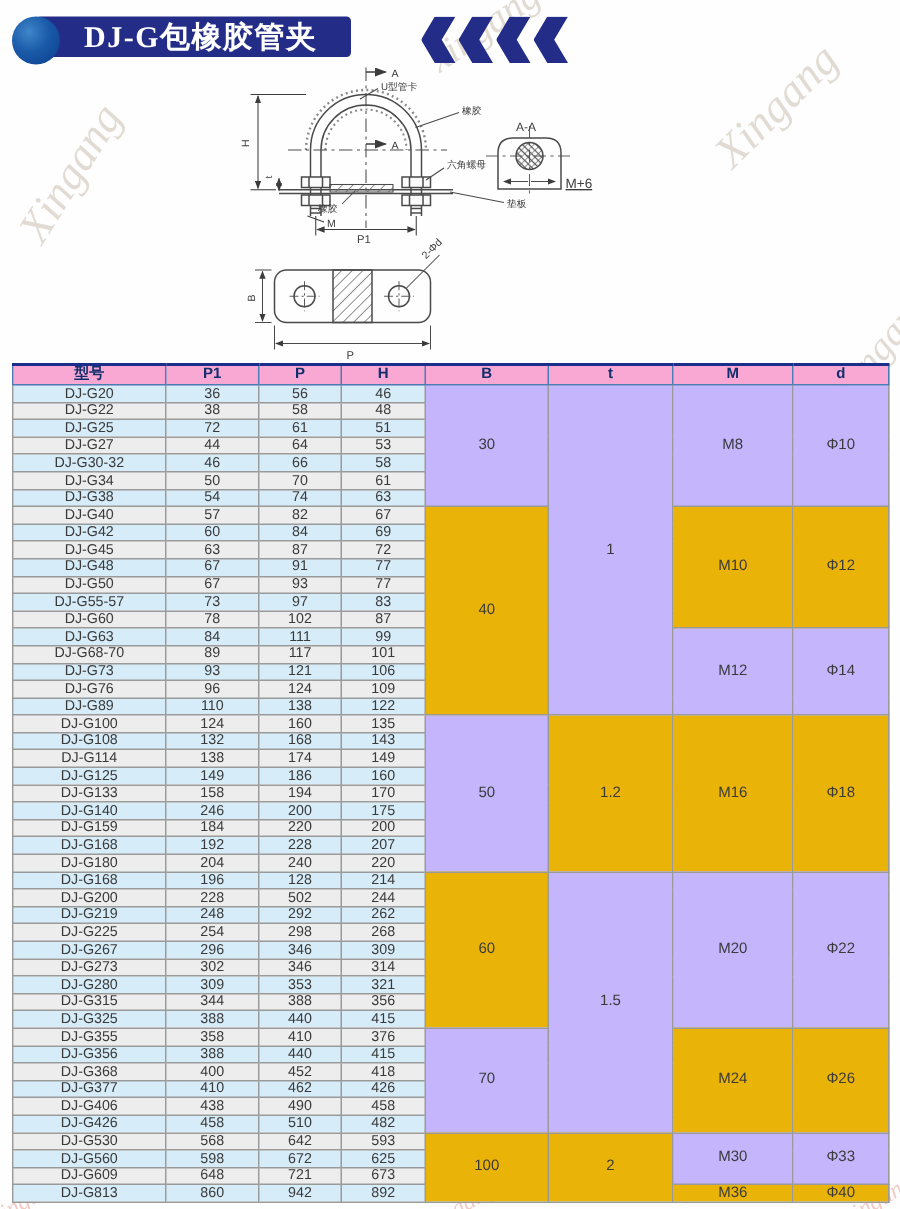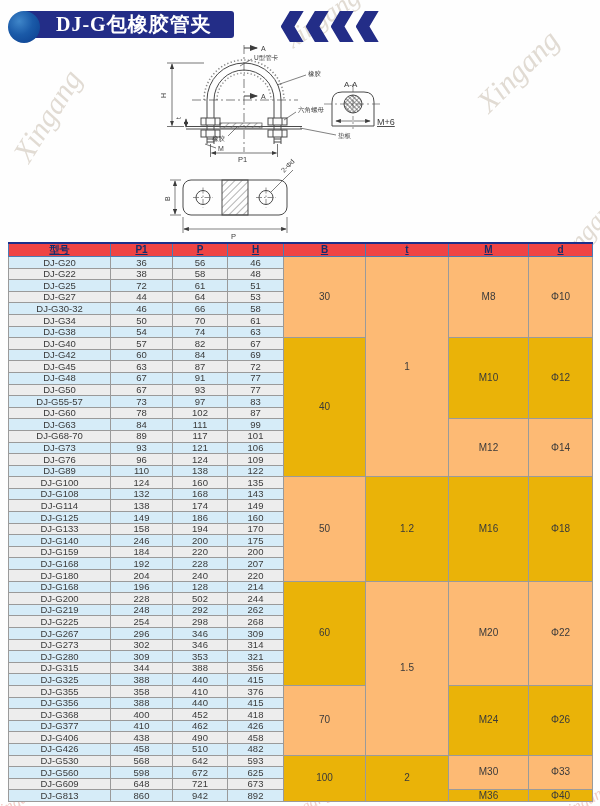--- a/index.html
+++ b/index.html
@@ -23,26 +23,26 @@
   .chevron{width:23px;height:31px;background:#232d87;margin-left:2px;
     clip-path:polygon(100% 0%,40% 0%,0% 50%,40% 100%,100% 100%,60% 50%);}
 
   
   .drawing{position:absolute;top:40px;left:0;}
   .drawing text{font-family:"Liberation Sans",sans-serif;fill:#3c3c3c;}
 
   
   .spec-table{position:absolute;top:242px;left:8px;width:584px;border-collapse:collapse;
     table-layout:fixed;font-size:9.5px;color:#3a3a3a;}
-  .spec-table th{background:#ef4444;color:#122e6e;font-weight:bold;font-size:10px;
-    height:12px;padding:0;border:1px solid #4a7cb5;border-top:2px solid #1b2f8a;line-height:1;text-decoration:underline;}
+  .spec-table th{background:#f9a8d4;color:#122e6e;font-weight:bold;font-size:10px;
+    height:12px;padding:0;border:1px solid #4a7cb5;border-top:2px solid #1b2f8a;line-height:1;}
   .spec-table td{height:10.6px;padding:0;text-align:center;border:1px solid #9a9a9a;line-height:1;}
   .r-blue{background:#d6ecf8;}
   .r-gray{background:#ededed;}
-  .c-blue{background:#fdba74;}
+  .c-blue{background:#c4b5fd;}
   .c-gray{background:#eab308;}
   .span-cell{font-size:10px;}
 </style>
 </head>
 <body>
 
 <div class="page">
 
   <div class="watermark" style="left:6px;top:150px;font-size:30px;transform:rotate(-58deg);transform-origin:left top;">Xingang</div>
   <div class="watermark" style="left:280px;top:30px;font-size:26px;transform:rotate(-35deg);transform-origin:left top;">xingang</div>

